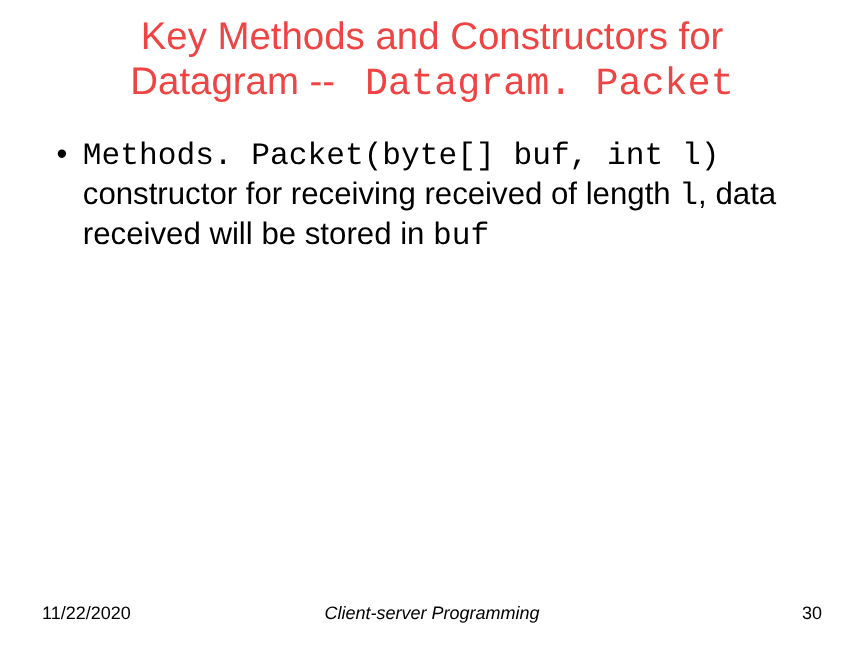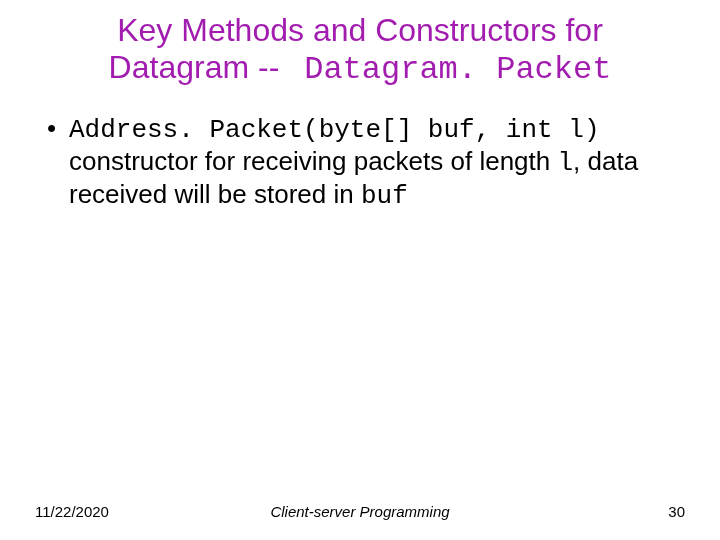--- a/index.html
+++ b/index.html
@@ -20,21 +20,21 @@
       height: 100%;
       padding: 12px 35px 20px 35px;
       position: relative;
     }
     .title {
       font-size: 32px;
       font-weight: normal;
       text-align: center;
       line-height: 1.15;
       margin-bottom: 24px;
-      color: #a21caf;
+      color: #ef4444;
     }
     .title .mono {
       font-family: "Courier New", Courier, monospace;
       margin-left: 16px;
     }
     .bullets {
       list-style: none;
       padding-left: 18px;
     }
     .bullets li {
@@ -77,21 +77,21 @@
 <body>
 
 <div class="slide">
   <h1 class="title">
     <span>Key Methods and Constructors for</span><br>
     <span>Datagram -- </span><span class="mono">Datagram. Packet</span>
   </h1>
 
   <ul class="bullets">
     <li>
-      <span class="mono">Address. Packet(byte[] buf, int l)</span><span> constructor for receiving packets of length </span><span class="mono">l</span><span>, data received will be stored in </span><span class="mono">buf</span>
+      <span class="mono">Methods. Packet(byte[] buf, int l)</span><span> constructor for receiving received of length </span><span class="mono">l</span><span>, data received will be stored in </span><span class="mono">buf</span>
     </li>
   </ul>
 
   <div class="footer">
     <span>11/22/2020</span>
     <span class="footer-center">Client-server Programming</span>
     <span>30</span>
   </div>
 </div>
 

